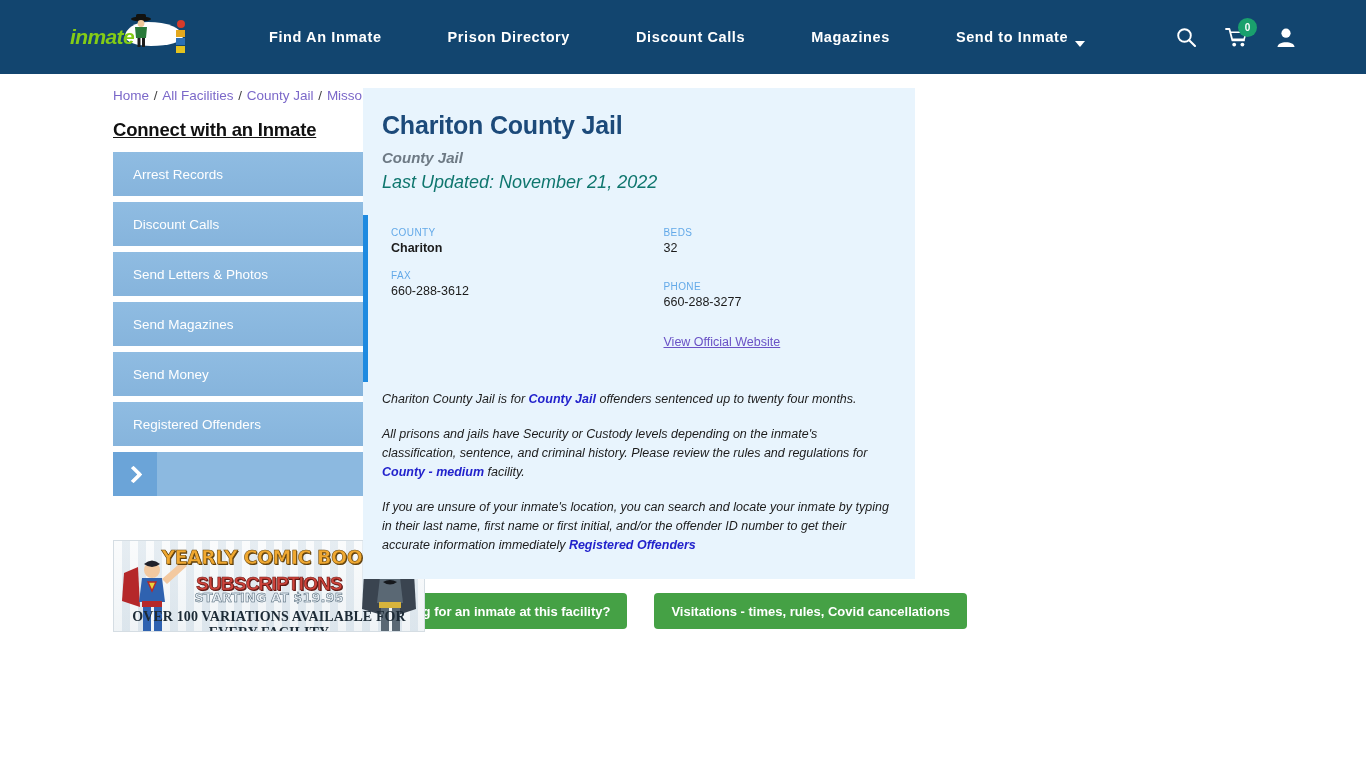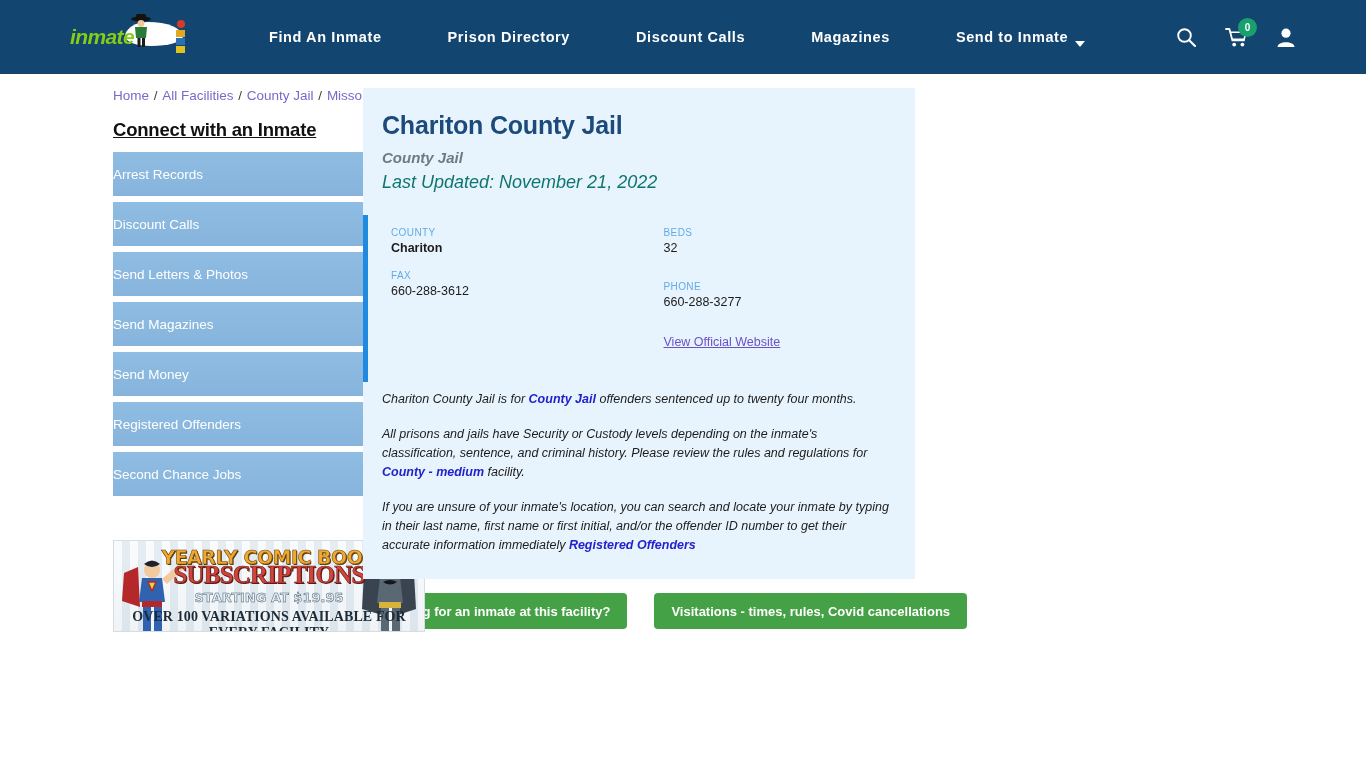--- a/index.html
+++ b/index.html
@@ -143,20 +143,21 @@
     margin-bottom: 6px;
     display: flex;
     align-items: stretch;
     background: #8cb9e0;
     cursor: pointer;
     position: relative;
   }
   .side-btn .lbl {
     flex: 1 1 auto;
     display: flex; align-items: center;
+    padding-left: 20px;
     color: #ffffff;
     font-size: 13.5px;
     background: linear-gradient(180deg, #8fbce2 0%, #86b4dc 100%);
   }
   .side-btn .arrow-box {
     width: 44px;
     flex: 0 0 44px;
     background: #6ba4d8;
     display: flex; align-items: center; justify-content: center;
   }
@@ -189,26 +190,26 @@
   .ad-txt { position: absolute; left: 0; right: 0; text-align: center; }
   .ad-l1 {
     top: 5px;
     font-size: 19px; font-weight: bold; letter-spacing: -0.5px;
     color: #f0a830;
     -webkit-text-stroke: 0.6px #6b4a12;
     text-shadow: 1px 1px 0 #5c3d0c;
     font-family: "DejaVu Sans", sans-serif;
   }
   .ad-l2 {
-    top: 20px;
-    font-size: 25px; font-weight: bold; letter-spacing: -0.8px;
+    top: 32px;
+    font-size: 19px; font-weight: bold; letter-spacing: -0.8px;
     color: #d0443c;
     -webkit-text-stroke: 0.6px #6b1d18;
     text-shadow: 1px 1px 0 #5c1712;
-    font-family: Liberation Serif, serif;
+    font-family: Liberation Sans, sans-serif;
   }
   .ad-l3 {
     top: 49px;
     font-size: 13px; font-weight: bold; letter-spacing: 0px;
     color: #e6eef4;
     -webkit-text-stroke: 0.5px #4a6070;
     font-family: "DejaVu Sans", sans-serif;
   }
   .ad-l4 {
     top: 68px;
@@ -429,21 +430,20 @@
             <span class="chev"></span>
           </div>
       </div>
       <div class="side-btn">
         <div class="lbl">Registered Offenders</div>
         <div class="arrow-box">
             <span class="chev"></span>
           </div>
       </div>
       <div class="side-btn">
-        <div class="lbl">Second Chance Jobs</div>
         <div class="arrow-box">
             <span class="chev"></span>
           </div>
       </div>
     </div>
 
     <div class="ad-banner">
       <div class="ad-sky"></div>
 
       <svg class="hero hero-s" width="72" height="74" viewBox="0 0 72 74">

